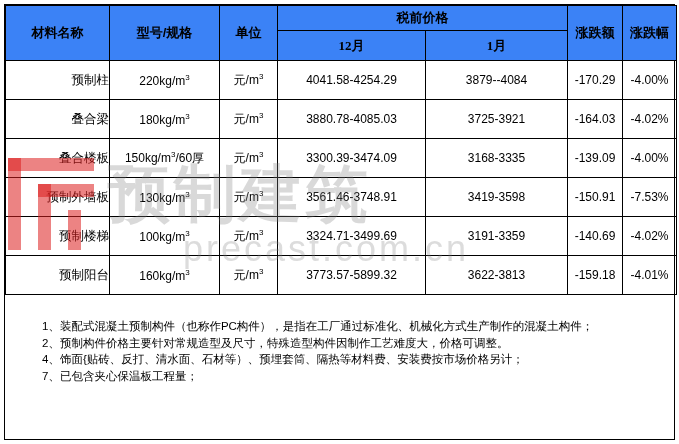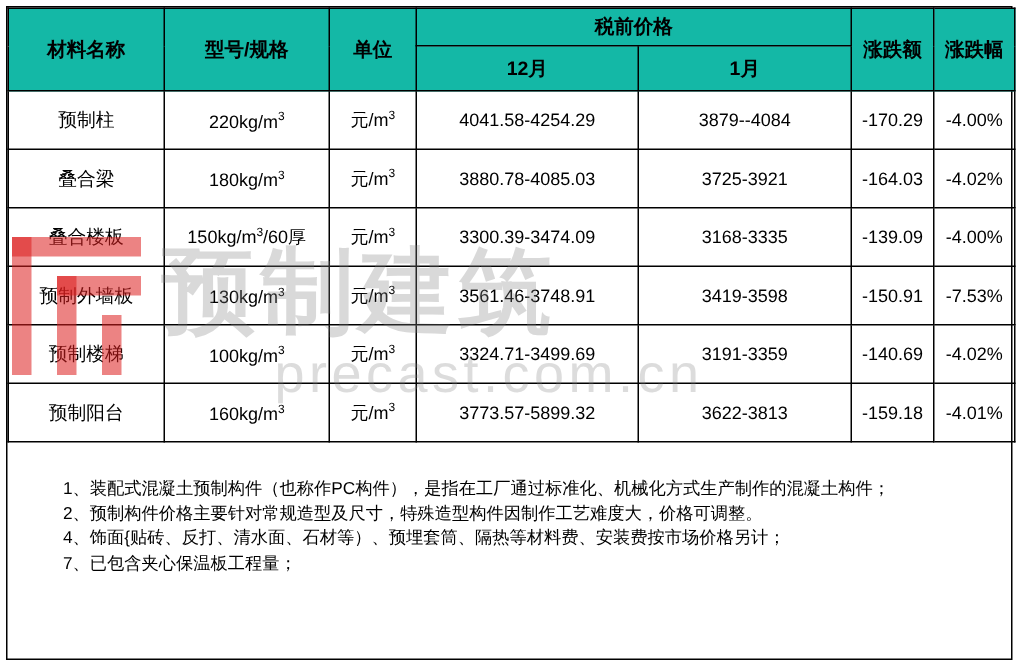--- a/index.html
+++ b/index.html
@@ -23,34 +23,34 @@
     table-layout:fixed;
   }
   th,td{
     border:1px solid #000;
     text-align:center;
     vertical-align:middle;
     font-size:12px;
     padding:0;
   }
   thead th{
-    background:#14b8a6;
+    background:#3b82f6;
     color:#000;
     font-weight:bold;
     font-size:13px;
     height:24px;
   }
   .hdr-tall{height:54px;}
-  .sub-hdr{height:28px;}
+  .sub-hdr{height:28px;font-family:Liberation Serif, serif;}
   tbody td{
     height:38px;
     font-size:12px;
     white-space:nowrap;
   }
-  tbody tr td:first-child{font-size:12.5px;}
+  tbody tr td:first-child{font-size:12.5px;text-align:right;}
   .sup{font-size:8px;vertical-align:super;}
   .notes{
     position:absolute;
     left:5px;
     right:5px;
     top:318px;
     font-size:11.5px;
     line-height:16.5px;
     color:#000;
     margin-left:37px;

